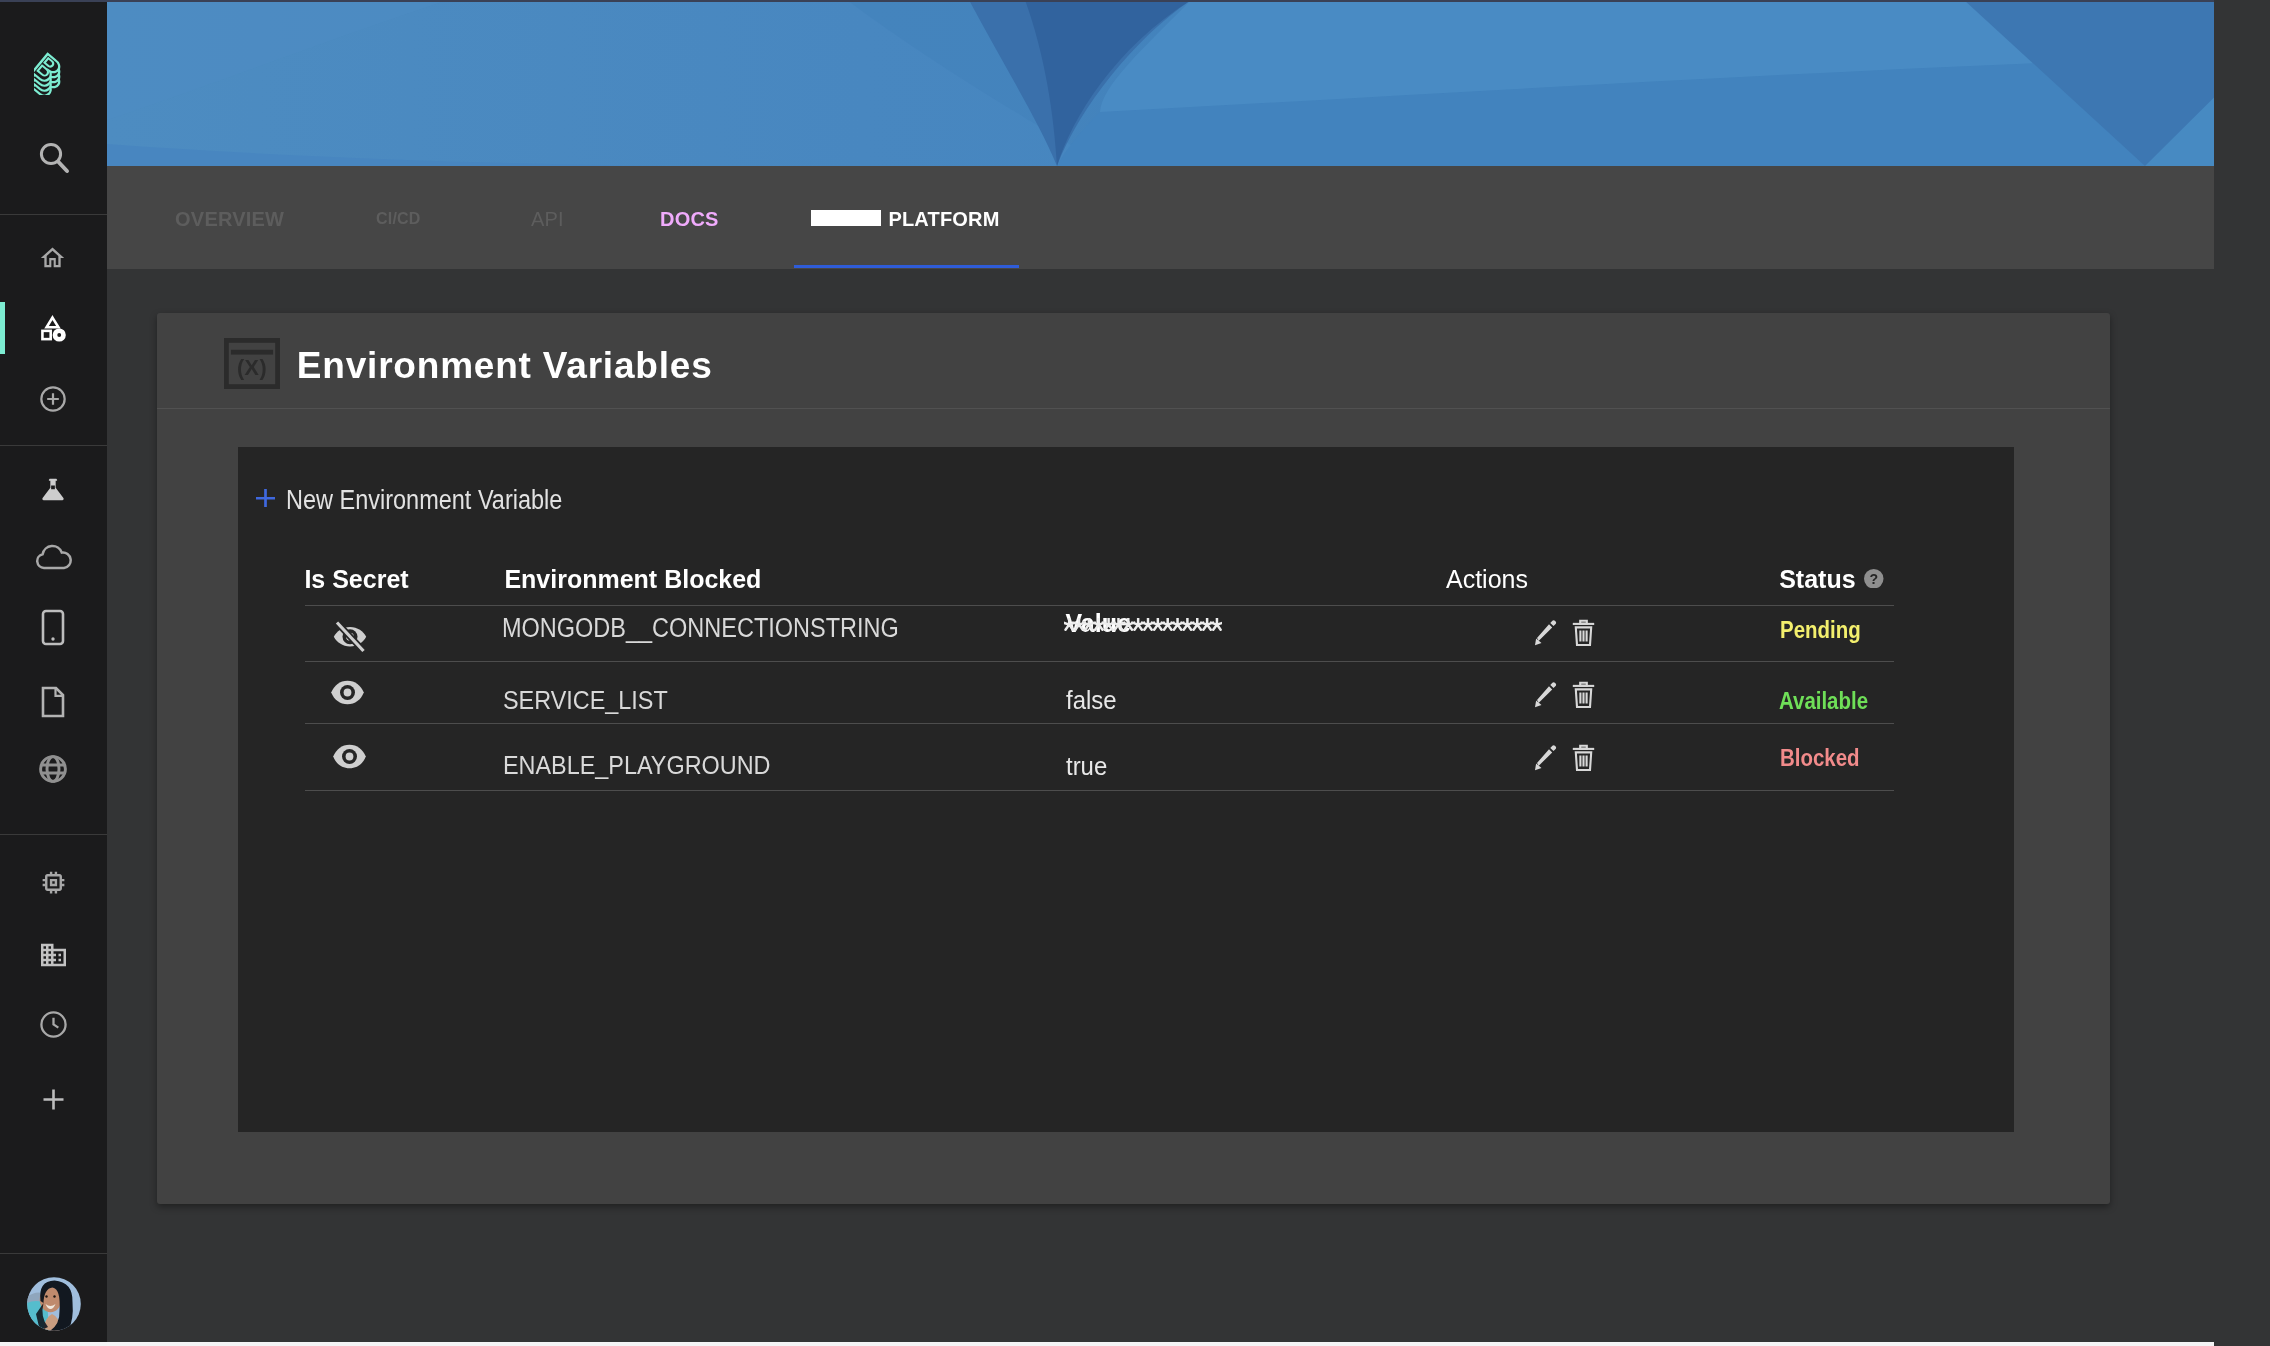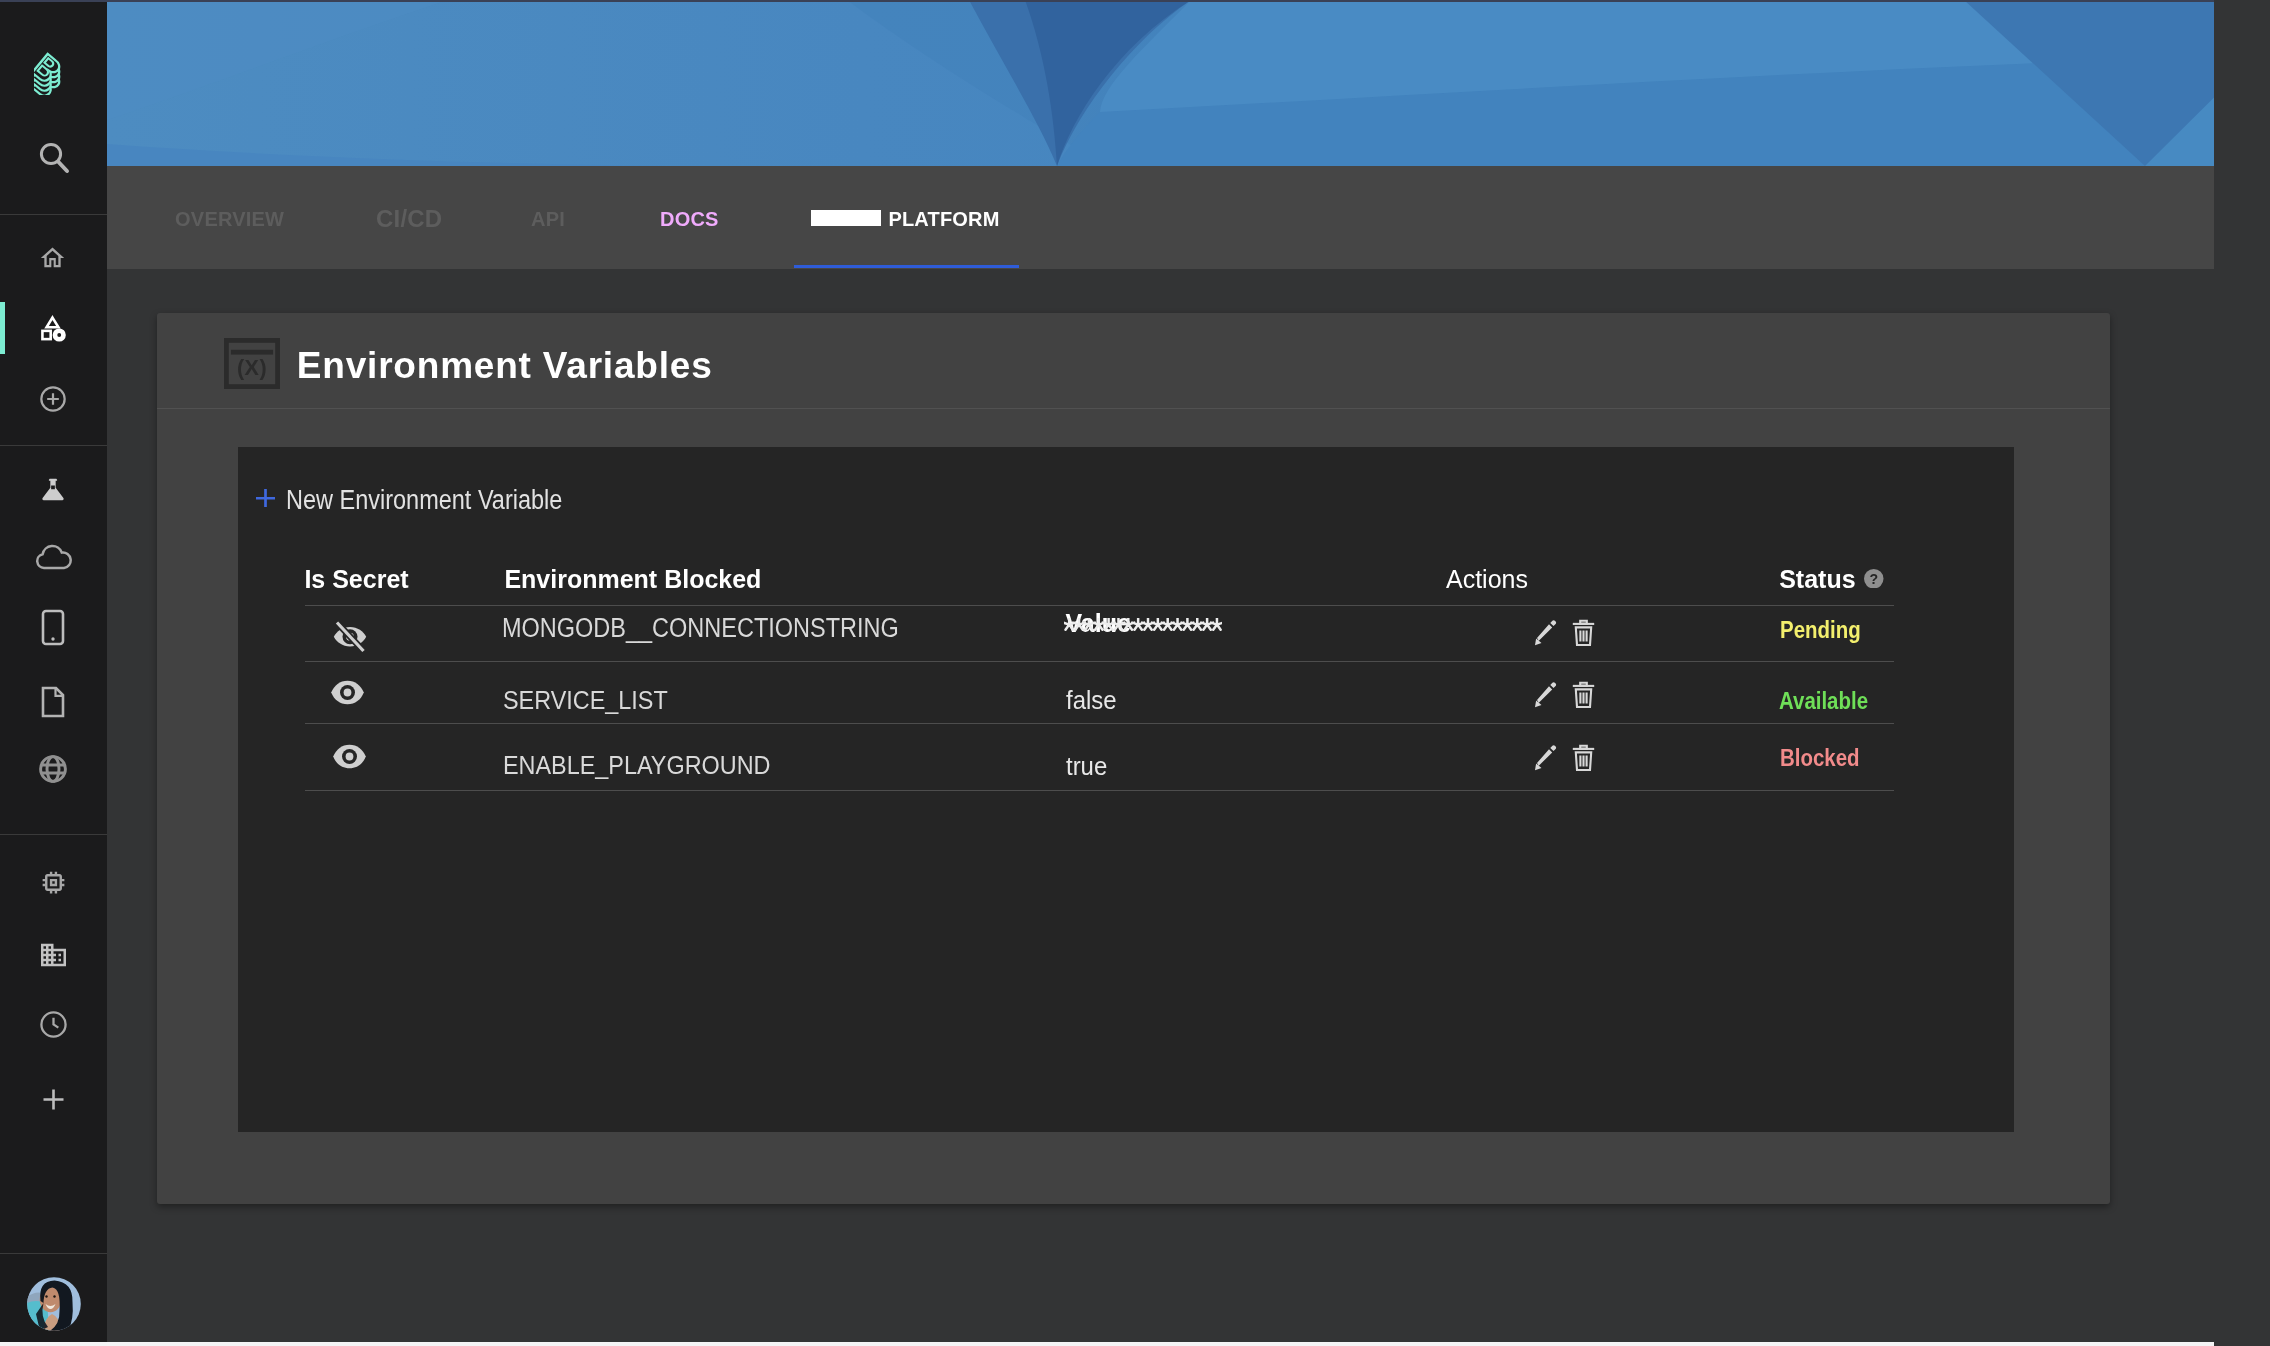--- a/index.html
+++ b/index.html
@@ -36,22 +36,22 @@
 
       <path d="M 2038 166 L 2163 42 L 2163 166 Z" fill="#478ac2"></path>
 
       <path d="M 0 0 L 340 0 C 220 40, 90 90, 0 120 Z" fill="#4f8dc3" opacity="0.55"></path>
 
       <path d="M 0 144 C 220 160, 420 164, 560 166 L 0 166 Z" fill="#4886c0"></path>
     </svg>
   </div>
   <div class="a" style="left:107px;top:166px;width:2163px;height:103px;background:#464646;"></div>
   <div class="a" style="left:175.1px;top:208.6px;font-size:20.0px;line-height:20.0px;color:#5d5d5d;white-space:pre;font-weight:bold;letter-spacing:0.2px;">OVERVIEW</div>
-  <div class="a" style="left:376.0px;top:208.6px;font-size:24px;line-height:20.0px;color:#5d5d5d;white-space:pre;font-weight:bold;letter-spacing:0.2px;">CI/CD</div>
-  <div class="a" style="left:531.0px;top:208.6px;font-size:20.0px;line-height:20.0px;color:#5d5d5d;white-space:pre;font-weight:bold;letter-spacing:0.2px;">API</div>
+  <div class="a" style="left:376.0px;top:208.6px;font-size:16px;line-height:20.0px;color:#5d5d5d;white-space:pre;font-weight:bold;letter-spacing:0.2px;">CI/CD</div>
+  <div class="a" style="left:531.0px;top:208.6px;font-size:20.0px;line-height:20.0px;color:#5d5d5d;white-space:pre;font-weight:normal;letter-spacing:0.2px;">API</div>
   <div class="a" style="left:660.0px;top:208.6px;font-size:20.0px;line-height:20.0px;color:#f0abfc;white-space:pre;font-weight:bold;letter-spacing:0.2px;">DOCS</div>
   <div class="a" style="left:888.4px;top:208.6px;font-size:20.0px;line-height:20.0px;color:#ffffff;white-space:pre;font-weight:bold;letter-spacing:0.2px;text-align:center;">PLATFORM</div>
   <div class="a" style="left:811px;top:210px;width:70px;height:16px;background:#ffffff;"></div>
   <div class="a" style="left:794px;top:265px;width:225px;height:3px;background:#2f5cd8;"></div>
   <div class="a" style="left:157px;top:313px;width:1953px;height:891px;background:#424242;
        border-radius:3px;box-shadow:0 3px 7px rgba(0,0,0,0.38);"></div>
   <div class="a" style="left:223.7px;top:338.3px;width:56px;height:51px;">
     <svg width="56" height="51" viewBox="0 0 56 51">
       <rect x="2.4" y="2.4" width="51.2" height="46.2" fill="none" stroke="#2b2b2b" stroke-width="4.8"></rect>
       <rect x="6.9" y="11.8" width="42.2" height="4.8" fill="#2b2b2b"></rect>

